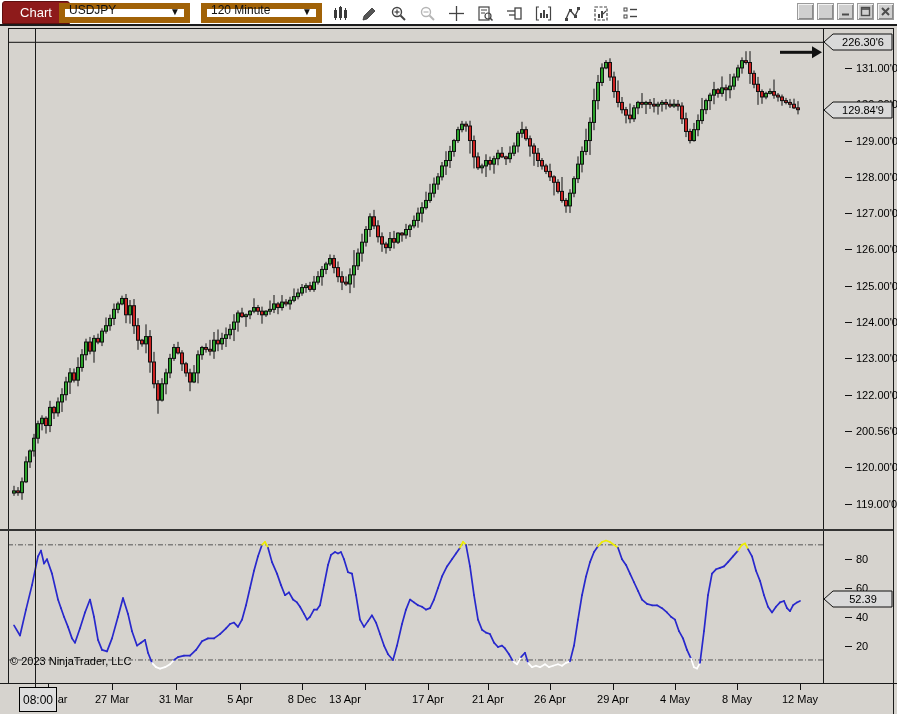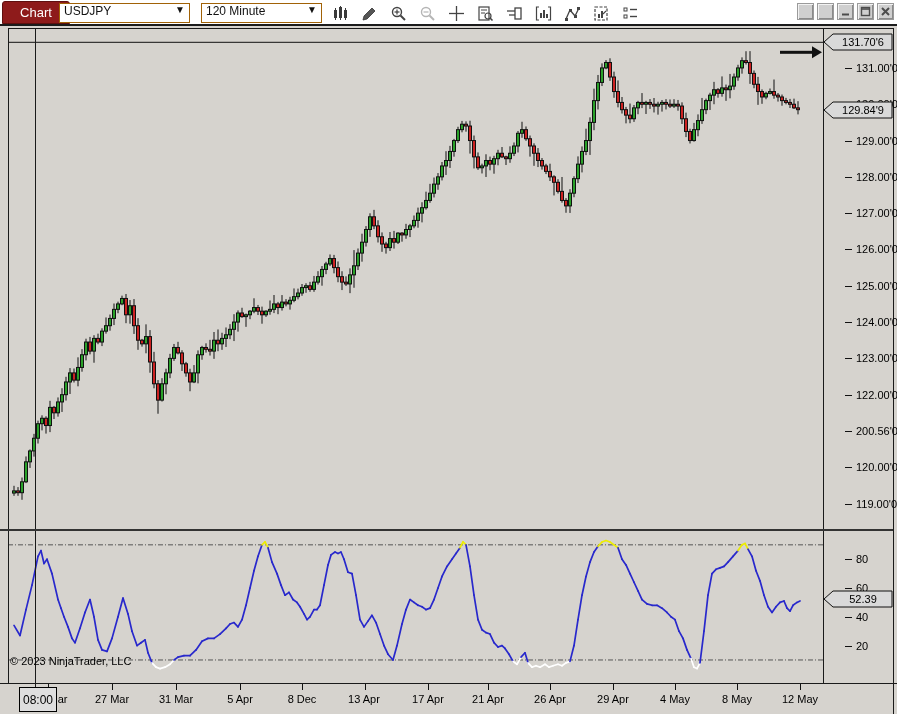--- a/index.html
+++ b/index.html
@@ -4,22 +4,22 @@
 <style>
   * { margin:0; padding:0; box-sizing:border-box; }
   html,body { width:897px; height:714px; overflow:hidden; }
   body { font-family:"Liberation Sans", sans-serif; background:#d6d3ce; position:relative; }
   #window { position:absolute; inset:0; background:#d6d3ce; }
 
   
   #toolbar { position:absolute; left:0; top:0; width:897px; height:26px; background:#ffffff; border-bottom:2px solid #1c1c1c; }
   #chart-tab { position:absolute; left:2px; top:1px; width:68px; height:23px; background:#8e1b1b; color:#fff;
                font-size:13px; display:flex; align-items:center; justify-content:center; border-radius:3px 3px 0 0; border:1px solid #5f0f0f; }
-  .dd { position:absolute; top:3px; height:20px; background:#fff; border:1px solid #a16207; font-size:12px; color:#111;
-        display:flex; align-items:flex-start; padding:0 4px; }
+  .dd { position:absolute; top:3px; height:20px; background:#fff; border:6px solid #a16207; font-size:12px; color:#111;
+        display:flex; align-items:flex-end; padding:0 4px; }
   .dd .dd-label { flex:1 1 auto; overflow:hidden; white-space:nowrap; }
   .dd .dd-arrow { font-size:10px; color:#111; margin-left:4px; }
   #instrument-dd { left:59px; width:131px; }
   #interval-dd { left:201px; width:121px; }
   #toolbar-icons { position:absolute; left:331px; top:3px; height:20px; display:flex; gap:11px; align-items:center; }
   .tbtn { width:18px; height:18px; display:flex; align-items:center; justify-content:center; background:transparent; border:none; cursor:pointer; padding:0; }
   #window-controls { position:absolute; right:3px; top:3px; display:flex; gap:3px; }
   .wbtn { width:17px; height:17px; background:#cfcfcf; border:1px solid #9a9a9a; box-shadow:inset 1px 1px 0 #f2f2f2, inset -1px -1px 0 #8a8a8a;
           display:flex; align-items:center; justify-content:center; padding:0; }
   .vborder { position:absolute; width:1px; background:#1a1a1a; }
@@ -805,21 +805,21 @@
         <div class="tickmark-h" style="top: 430.978px;"></div>
         <div class="ticklabel-y" style="top: 430.978px;">200.56'0</div>
         <div class="tickmark-h" style="top: 467.283px;"></div>
         <div class="ticklabel-y" style="top: 467.283px;">120.00'0</div>
         <div class="tickmark-h" style="top: 503.587px;"></div>
         <div class="ticklabel-y" style="top: 503.587px;">119.00'0</div>
         <div class="badge" style="top: 33.3039px; z-index: 4;">
           <svg width="70" height="18">
             <polygon points="1,9 10,1 69,1 69,17 10,17" fill="#d9d9d9" stroke="#111" stroke-width="1"></polygon>
           </svg>
-          <div class="badge-text">131.70'6</div>
+          <div class="badge-text">226.30'6</div>
         </div>
         <div class="badge" style="top: 100.721px; z-index: 4;">
           <svg width="70" height="18">
             <polygon points="1,9 10,1 69,1 69,17 10,17" fill="#d9d9d9" stroke="#111" stroke-width="1"></polygon>
           </svg>
           <div class="badge-text">129.84'9</div>
         </div>
       </div>
     <div id="indicator-axis">
         <div class="tickmark-h" style="top: 559.224px;"></div>
@@ -842,21 +842,21 @@
         <div class="ticklabel-x" style="left: 58px;">Mar</div>
         <div class="tickmark-v" style="left: 112px;"></div>
         <div class="ticklabel-x" style="left: 112px;">27 Mar</div>
         <div class="tickmark-v" style="left: 176px;"></div>
         <div class="ticklabel-x" style="left: 176px;">31 Mar</div>
         <div class="tickmark-v" style="left: 240px;"></div>
         <div class="ticklabel-x" style="left: 240px;">5 Apr</div>
         <div class="tickmark-v" style="left: 302px;"></div>
         <div class="ticklabel-x" style="left: 302px;">8 Dec</div>
         <div class="tickmark-v" style="left: 365px;"></div>
-        <div class="ticklabel-x" style="left: 364px;">13 Apr</div>
+        <div class="ticklabel-x" style="left: 345px;">13 Apr</div>
         <div class="tickmark-v" style="left: 428px;"></div>
         <div class="ticklabel-x" style="left: 428px;">17 Apr</div>
         <div class="tickmark-v" style="left: 488px;"></div>
         <div class="ticklabel-x" style="left: 488px;">21 Apr</div>
         <div class="tickmark-v" style="left: 550px;"></div>
         <div class="ticklabel-x" style="left: 550px;">26 Apr</div>
         <div class="tickmark-v" style="left: 613px;"></div>
         <div class="ticklabel-x" style="left: 613px;">29 Apr</div>
         <div class="tickmark-v" style="left: 675px;"></div>
         <div class="ticklabel-x" style="left: 675px;">4 May</div>

